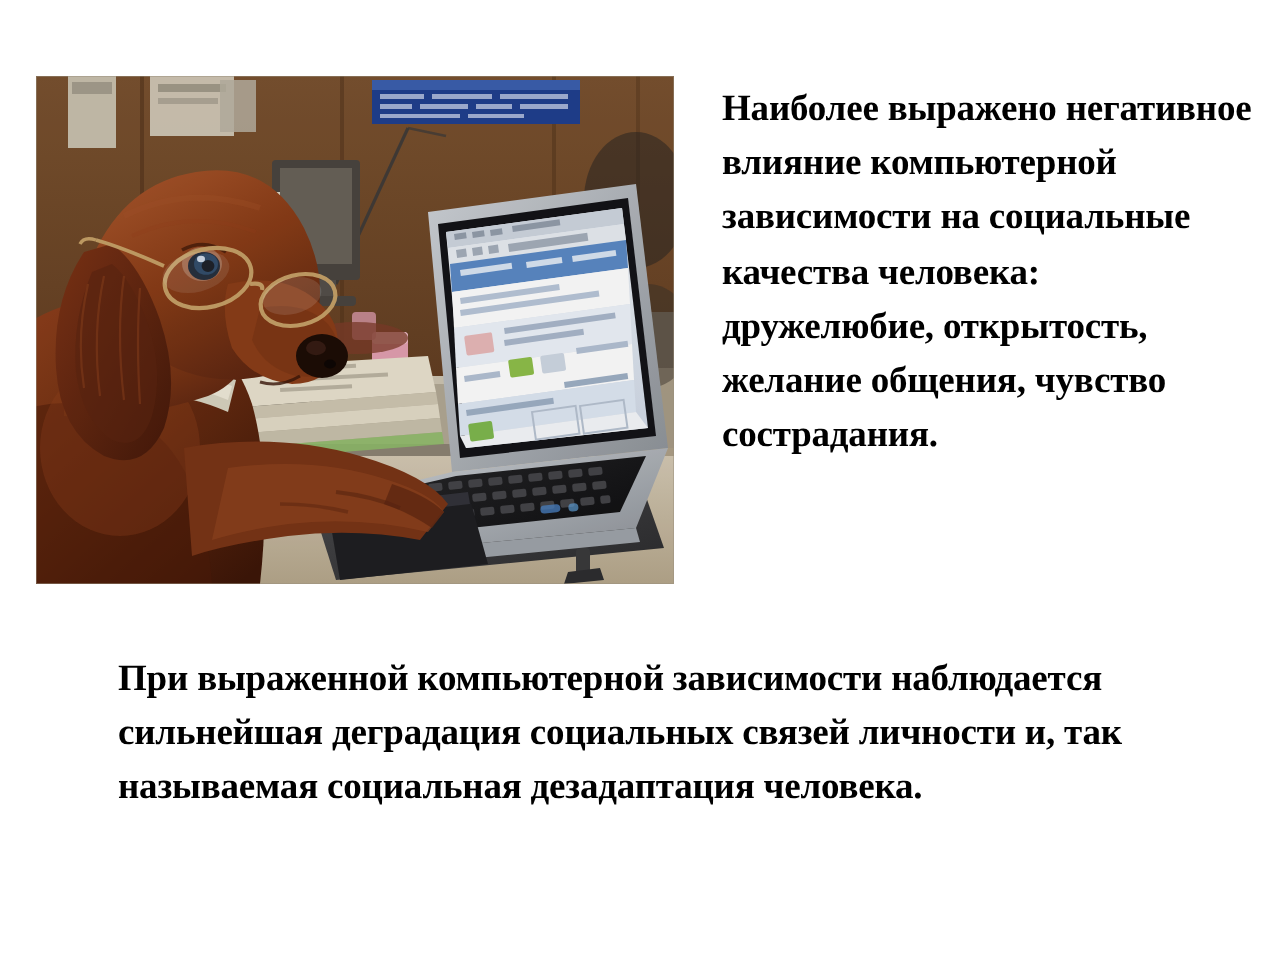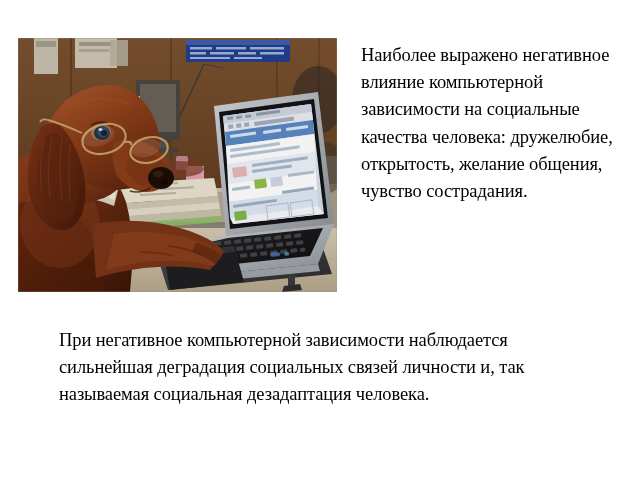--- a/index.html
+++ b/index.html
@@ -31,21 +31,21 @@
     height: 254px;
     overflow: hidden;
     background: #6d4a28;
   }
   #photo svg { display: block; width: 319px; height: 254px; }
 
   
   .text-block {
     position: absolute;
     color: #000000;
-    font-weight: normal;
+    font-weight: bold;
     font-family: "Liberation Serif", serif;
     white-space: pre-line;
   }
   #right-text {
     left: 361px;
     top: 42px;
     width: 268px;
     font-size: 18.5px;
     line-height: 27.2px;
     letter-spacing: -0.1px;
@@ -375,15 +375,15 @@
       <ellipse cx="80" cy="98" rx="17" ry="10" transform="rotate(-14 80 98)" fill="#ffffff" opacity="0.1"></ellipse>
       <ellipse cx="128" cy="110" rx="15" ry="9" transform="rotate(-14 128 110)" fill="#ffffff" opacity="0.12"></ellipse>
 
       <rect x="0" y="0" width="319" height="254" fill="#000000" opacity="0.05"></rect>
       <rect x="0" y="0" width="319" height="254" fill="none" stroke="#9a8f7d" stroke-width="1" opacity="0.5"></rect>
     </svg>
   </div>
 
   <div id="right-text" class="text-block">Наиболее выражено негативное влияние компьютерной зависимости на социальные качества человека: дружелюбие, открытость, желание общения, чувство сострадания.</div>
 
-  <div id="bottom-text" class="text-block">При негативное компьютерной зависимости наблюдается сильнейшая деградация социальных связей личности и, так называемая социальная дезадаптация человека.</div>
+  <div id="bottom-text" class="text-block">При выраженной компьютерной зависимости наблюдается сильнейшая деградация социальных связей личности и, так называемая социальная дезадаптация человека.</div>
 
 </div>
 
 </body></html>

